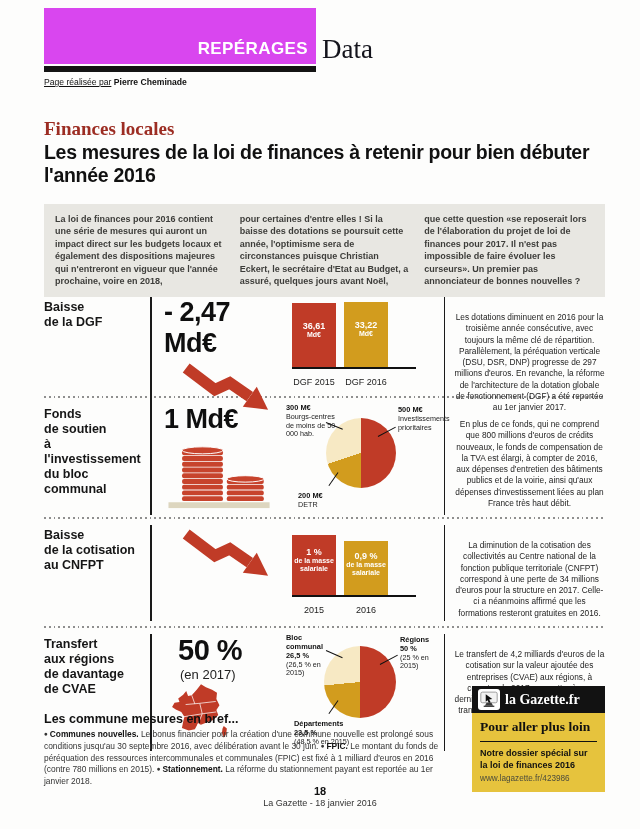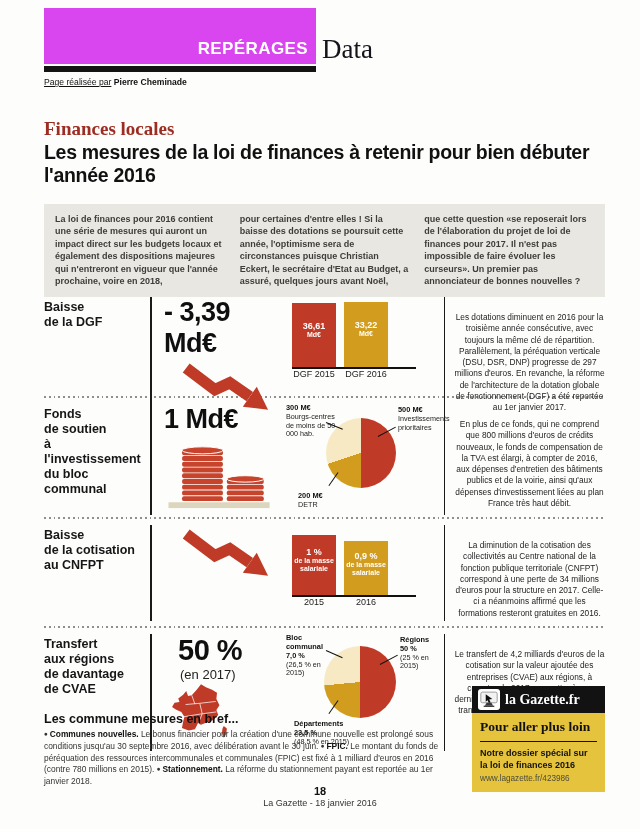--- a/index.html
+++ b/index.html
@@ -37,21 +37,21 @@
   .arrow-wrap { margin:2px 0 0 14px; }
 
   
   .bars-block { position:absolute; left:6px; top:4px; width:124px; }
   .bars { display:flex; align-items:flex-end; gap:8px; height:68px; border-bottom:2.2px solid #111; }
   .bar { width:44px; position:relative; }
   .bar.red { background:#c03b27; } .bar.gold { background:#d29c1e; }
   .bar-val { position:absolute; top:42%; transform:translateY(-50%); width:100%; text-align:center; color:#fff; }
   .bar-val b { display:block; font-size:9px; }
   .bar-val span { display:block; font-size:7px; line-height:1.15; font-weight:bold; white-space:pre-line; }
-  .bar-labels { display:flex; gap:8px; margin-top:0; }
+  .bar-labels { display:flex; gap:8px; margin-top:8px; }
   .bar-labels span { width:44px; text-align:center; font-size:9px; color:#222; }
 
   
   .pie { position:absolute; border-radius:50%; }
   .pie-fonds { left:40px; top:14px; width:70px; height:70px; }
   .pie-cvae { left:38px; top:12px; width:72px; height:72px; }
   .pie-label { position:absolute; font-size:7.2px; line-height:1.2; color:#222; }
   .pie-label b { display:block; font-size:7.4px; color:#111; }
   .lead { position:absolute; height:1.1px; background:#111; transform-origin:left center; }
 
@@ -106,21 +106,21 @@
     <div>pour certaines d'entre elles ! Si la baisse des dotations se poursuit cette année, l'optimisme sera de circonstances puisque Christian Eckert, le secrétaire d'Etat au Budget, a assuré, quelques jours avant Noël,</div>
     <div>que cette question «se reposerait lors de l'élaboration du projet de loi de finances pour 2017. Il n'est pas impossible de faire évoluer les curseurs». Un premier pas annonciateur de bonnes nouvelles ?</div>
   </div>
 
   <div class="rows">
 
     <div class="row row-dgf">
       <div class="row-label">Baisse
 de la DGF</div>
       <div class="col-fig">
-        <div class="big-figure">- 3,39 Md€</div>
+        <div class="big-figure">- 2,47 Md€</div>
         <div class="arrow-wrap">
           <svg width="100" height="54" viewBox="0 0 110 62">
             <path d="M7,8 L40,33 L57,25 L80,41" stroke="#c03b27" stroke-width="13" fill="none"></path>
             <polygon points="72,52.5 88,29.5 101,56" fill="#c03b27"></polygon>
           </svg>
         </div>
       </div>
       <div class="col-chart">
         <div class="bars-block">
           <div class="bars">
@@ -255,21 +255,21 @@
             <path d="M50,2 L58,7 L68,11 L76,16 L75,26 L80,36 L75,44 L78,52 L70,60 L59,64 L50,68 L45,66 L40,75 L30,77 L19,73 L21,63 L23,55 L18,47 L9,43 L3,39 L7,32 L15,31 L13,25 L21,19 L26,13 L29,21 L35,20 L43,11 Z" fill="#c03b27"></path>
             <path d="M87,70 L92,74 L91,83 L87,89 L84,81 L85,74 Z" fill="#c03b27"></path>
             <path d="M25,35 L48,33 L74,30 M48,33 L52,50 M52,50 L21,55 M52,50 L75,47 M52,50 L44,70 M35,20 L40,34" stroke="#fff" stroke-width="1.3" fill="none" opacity="0.9"></path>
           </svg>
         </div>
       </div>
       <div class="col-chart">
         <div class="pie pie-cvae" style="background: conic-gradient(rgb(192, 59, 39) 0%, rgb(192, 59, 39) 50%, rgb(210, 156, 30) 50%, rgb(210, 156, 30) 73.5%, rgb(247, 233, 196) 73.5%, rgb(247, 233, 196) 100%);"></div>
         <div class="pie-label" style="left:0; top:0; width:54px;">
           <b>Bloc communal</b>
-          <b>7,0 %</b>
+          <b>26,5 %</b>
           <span>(26,5 % en 2015)</span>
         </div>
         <div class="pie-label" style="left:114px; top:2px; width:44px;">
           <b>Régions</b>
           <b>50 %</b>
           <span>(25 % en 2015)</span>
         </div>
         <div class="pie-label" style="left:8px; top:86px; width:70px;">
           <b>Départements</b>
           <b>23,5 %</b>

